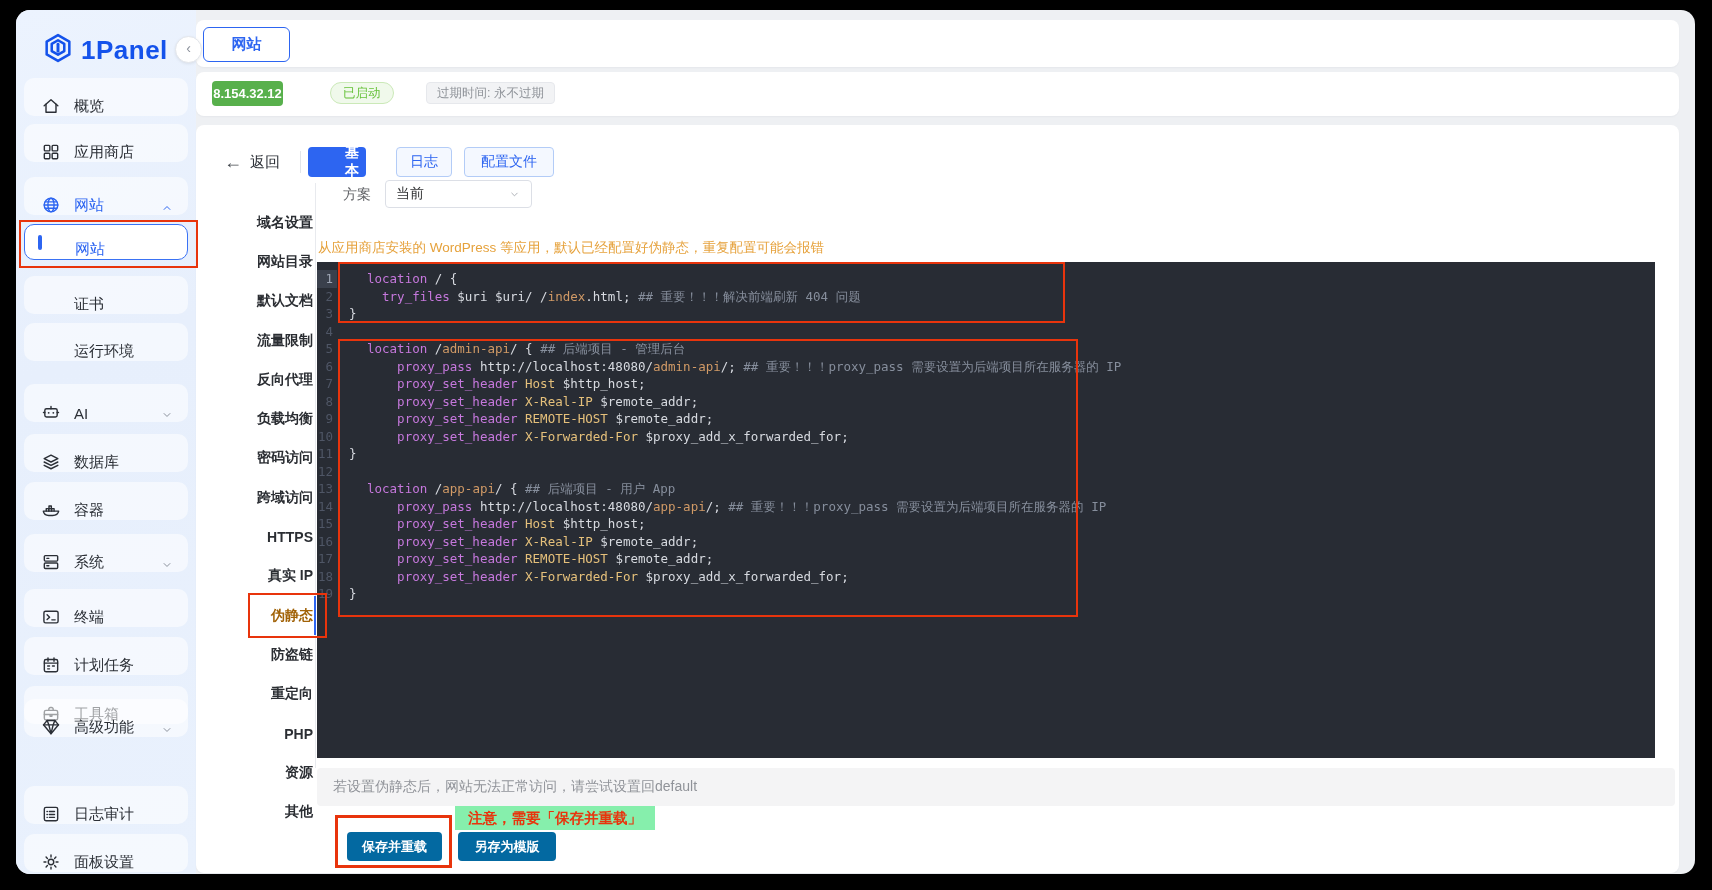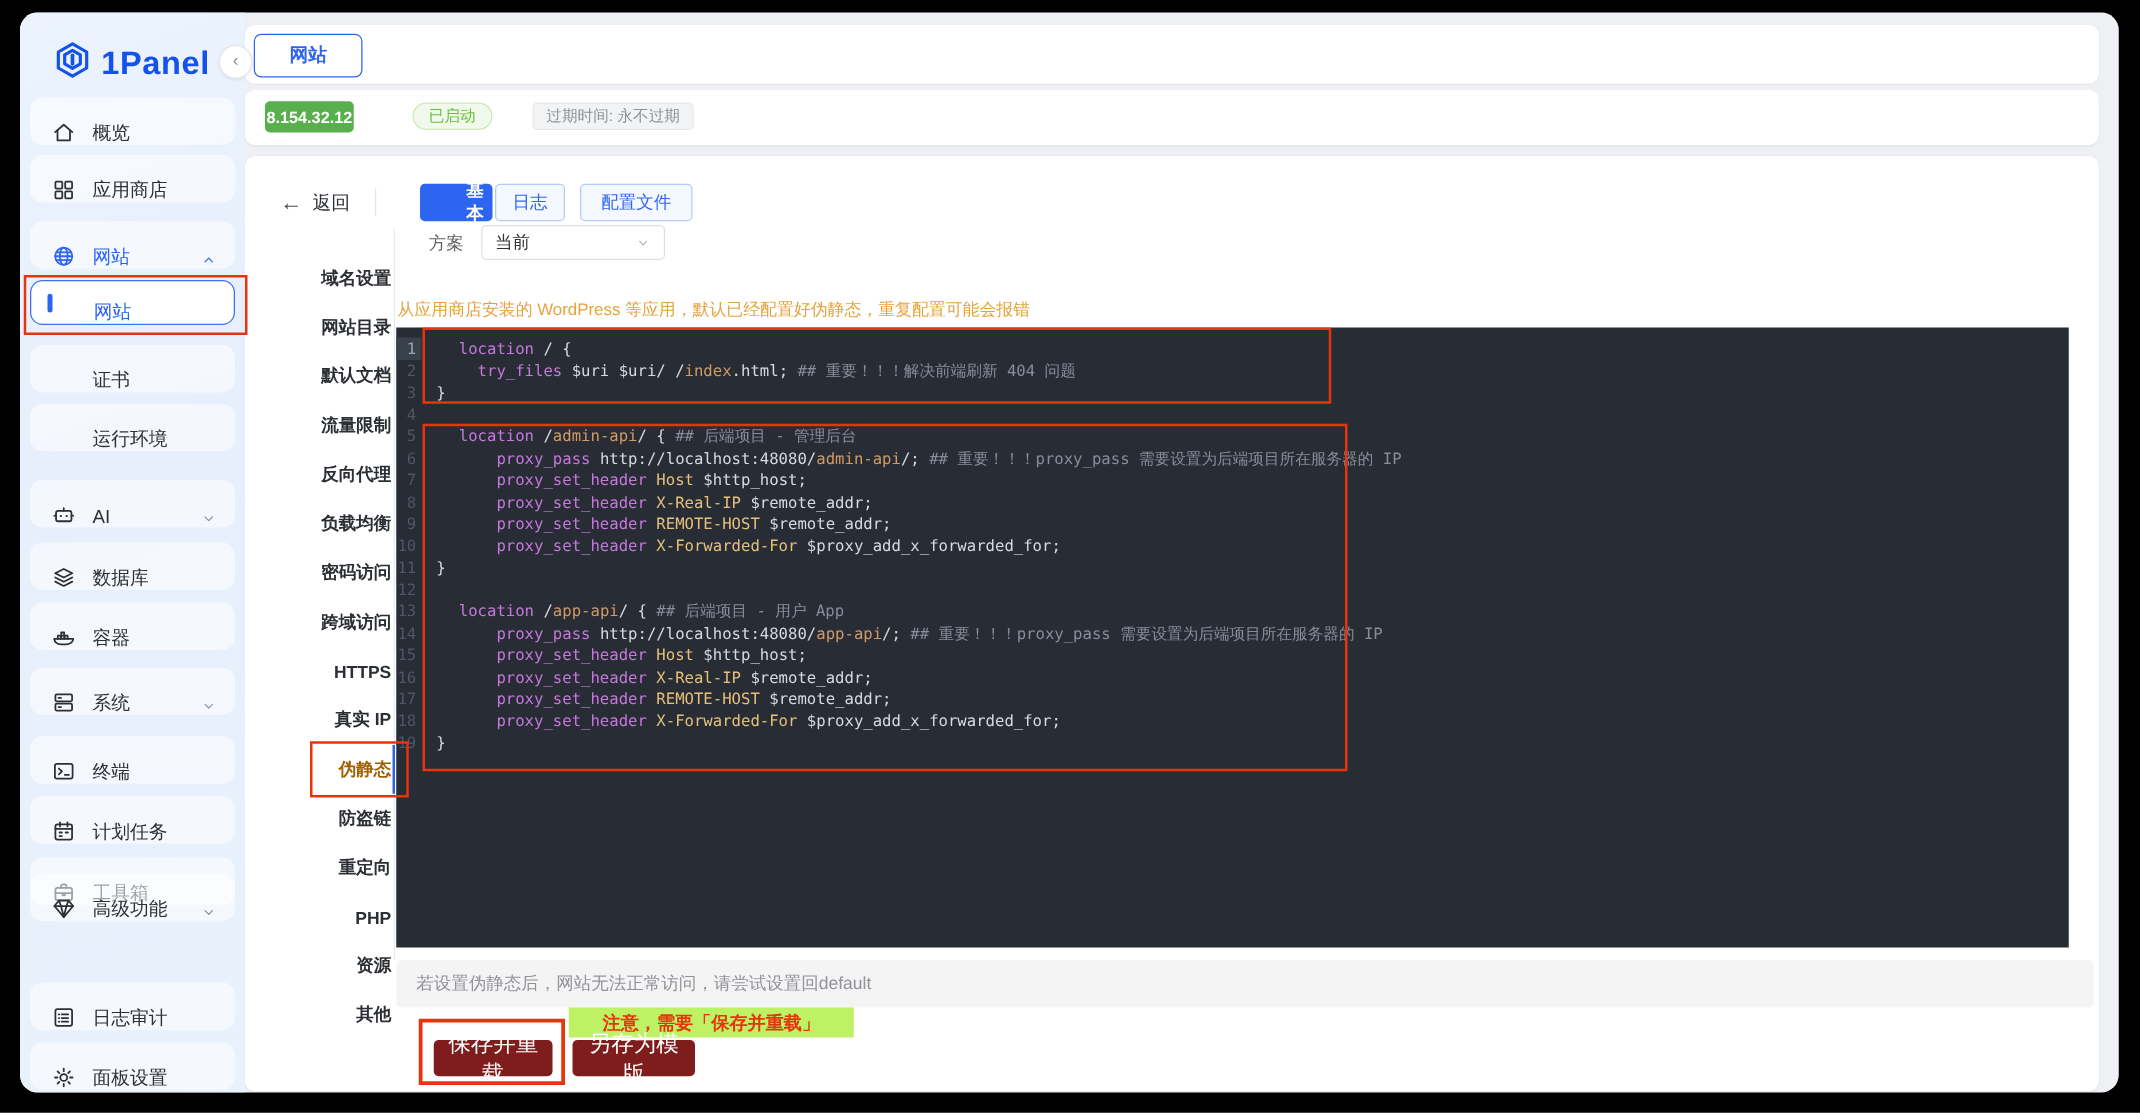--- a/index.html
+++ b/index.html
@@ -52,21 +52,21 @@
   #main-card{position:absolute;left:0;top:115px;right:16px;bottom:1px;}
   
   #back-btn{position:absolute;left:28px;top:22px;height:30px;display:flex;align-items:center;gap:8px;
             color:#2b2f36;font-size:15px;cursor:pointer;}
   #back-btn .arrow{font-size:18px;line-height:1;color:#44494f;}
   #toolbar-divider{position:absolute;left:104px;top:26px;width:1px;height:22px;background:#e2e5ea;}
   .seg-tab{position:absolute;top:22px;height:30px;border-radius:4px;font-size:14px;cursor:pointer;
            display:flex;align-items:center;justify-content:center;box-sizing:border-box;}
   .seg-tab.active{background:#2d65f1;color:#fff;font-weight:bold;}
   .seg-tab.plain{background:#f4f8ff;color:#2d65f1;border:1px solid #b3ccf7;}
-  #tab-basic{left:140px;width:58px;padding-left:37px;}
+  #tab-basic{left:112px;width:58px;padding-left:37px;}
   #tab-log{left:200px;width:56px;}
   #tab-config{left:268px;width:90px;}
   
   #settings-nav{position:absolute;left:0;top:78px;width:117px;display:flex;flex-direction:column;}
   .snav-item{height:39.3px;display:flex;align-items:center;justify-content:flex-end;
              color:#2b2e33;font-size:14px;font-weight:bold;cursor:pointer;white-space:nowrap;}
   .snav-item.active{color:#a16207;}
   #nav-divider{position:absolute;left:119px;top:58px;width:1px;height:585px;background:#e8eaee;}
   #nav-active-bar{position:absolute;left:117.5px;width:2.5px;background:#2d65f1;z-index:2;}
   
@@ -93,25 +93,25 @@
   .tk-cm{color:#868e9c;}
   .tk-pl{color:#d7dae0;}
   
   .anno{position:absolute;border:3px solid #e8340c;box-sizing:border-box;pointer-events:none;z-index:6;}
   #anno-snippet1{left:21px;top:0;width:727px;height:61px;border-width:2.5px;}
   #anno-snippet2{left:21px;top:77px;width:740px;height:278px;border-width:2.5px;}
   
   #footer-hint{position:absolute;left:121px;right:4px;top:643px;height:38px;background:#f4f4f5;
           border-radius:4px;display:flex;align-items:center;padding-left:16px;box-sizing:border-box;
           color:#909399;font-size:14px;}
-  #note-tooltip{position:absolute;left:259px;top:681px;width:228px;height:24px;background:#bef264;
+  #note-tooltip{position:absolute;left:259px;top:681px;width:200px;height:24px;background:#86efac;
           color:#e8340c;font-size:14.5px;font-weight:bold;display:flex;align-items:center;
           justify-content:center;white-space:nowrap;}
-  .btn{position:absolute;top:707px;height:29px;background:#7f1d1d;border:none;border-radius:4px;
-          color:#fff;font-size:18px;font-weight:normal;display:flex;align-items:center;justify-content:center;
+  .btn{position:absolute;top:707px;height:29px;background:#0369a1;border:none;border-radius:4px;
+          color:#fff;font-size:13px;font-weight:bold;display:flex;align-items:center;justify-content:center;
           cursor:pointer;font-family:inherit;}
   #save-btn{left:151px;width:95px;}
   #template-btn{left:262px;width:98px;}
   svg{fill:none;stroke:currentColor;stroke-width:1.7;stroke-linecap:round;stroke-linejoin:round;}
 </style>
 </head>
 <body>
 
 <div id="window">
 

